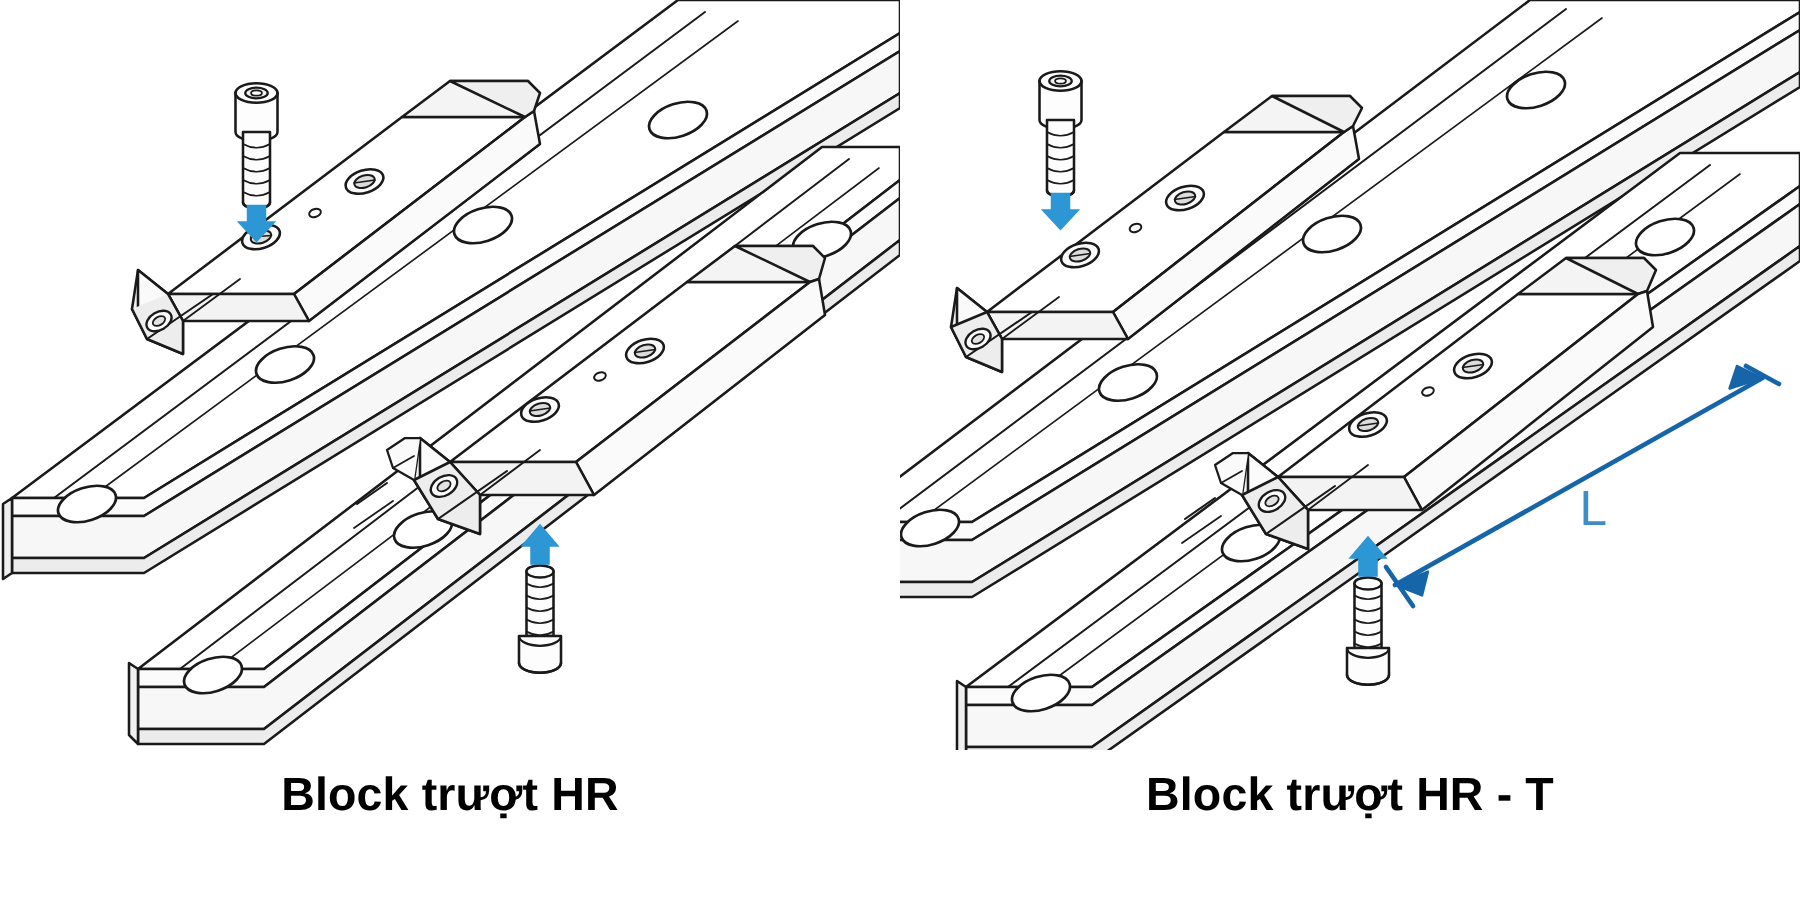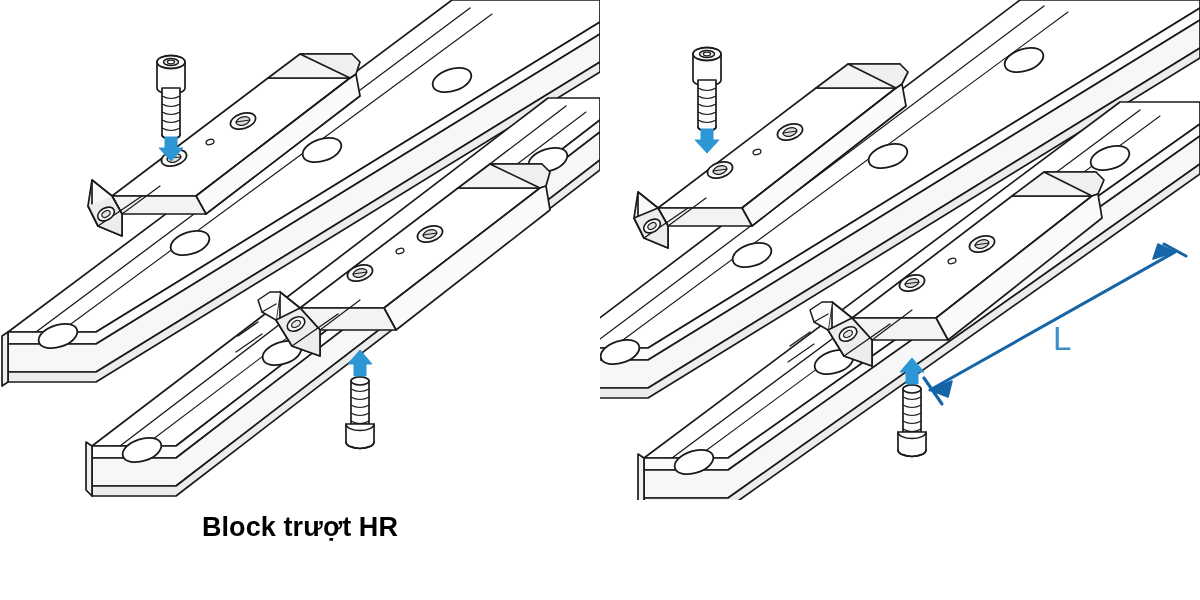--- a/index.html
+++ b/index.html
@@ -14,21 +14,21 @@
   #stage{position:relative;width:1200px;height:600px;}
   .panel{position:absolute;top:0;height:600px;width:600px;}
   #panel-left{left:0;}
   #panel-right{left:600px;}
   .art{position:absolute;left:0;top:0;width:600px;height:500px;}
   .caption{
     position:absolute;
     left:0;width:600px;
     top:512px;
     text-align:center;
-    font-size:27px;
+    font-size:31px;
     font-weight:bold;
     color:#000000;
     letter-spacing:0.1px;
     font-family:"Liberation Sans", sans-serif;
   }
   svg{display:block;}
 </style>
 </head>
 <body>
 
@@ -334,15 +334,16 @@
           <path d="M 324 378 L 342 404" fill="none" stroke="#1565A8" stroke-width="3.1" stroke-linecap="round"></path>
 
           <path d="M 575 252 L 553 259 L 558 244 Z" fill="#1565A8" stroke="#1565A8" stroke-width="1.6" stroke-linejoin="round"></path>
 
           <path d="M 564 244 L 586 256" fill="none" stroke="#1565A8" stroke-width="3.1" stroke-linecap="round"></path>
 
           <text x="453" y="350" font-family="'Liberation Sans', sans-serif" font-size="33" fill="#3C8DC8">L</text>
         </g>
       </svg>
     </div>
+    <div class="caption">Block trượt HR - T</div>
   </div>
 
 </div>
 
 </body></html>

